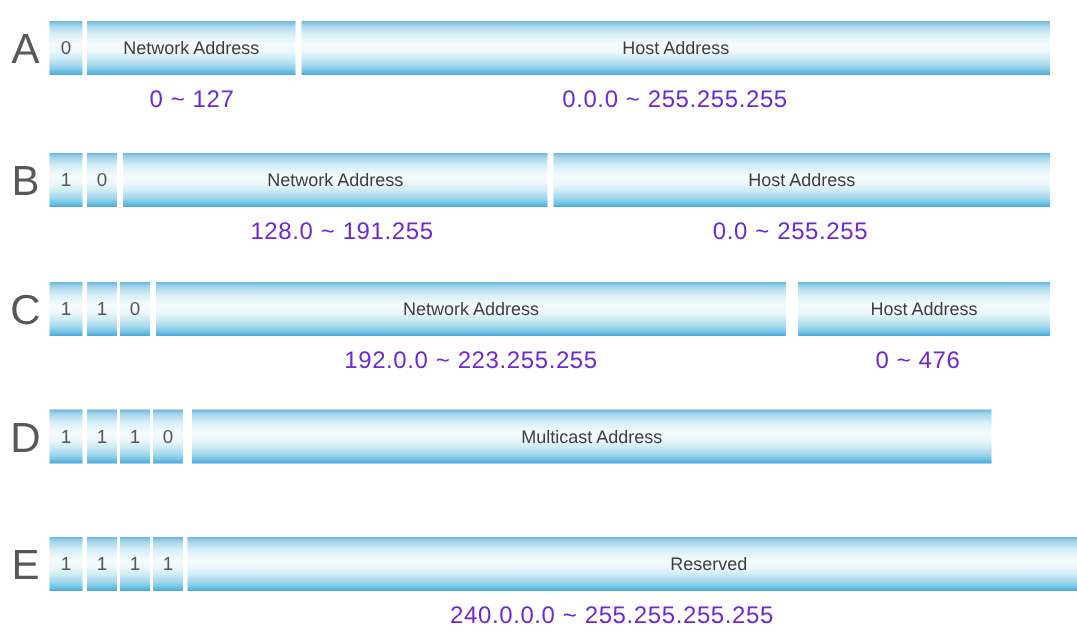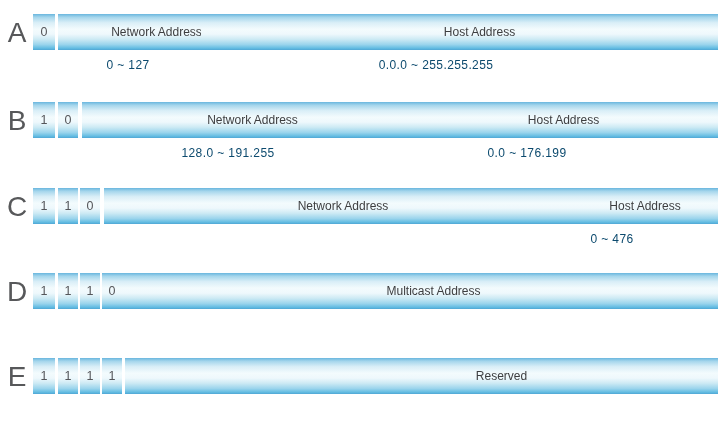--- a/index.html
+++ b/index.html
@@ -25,71 +25,73 @@
       #f3fbfd 42%,
       #eef8fc 56%,
       #cdeaf4 70%,
       #9ad4ec 85%,
       #63bce2 95%,
       #4fa6d4 100%);
     display:flex; align-items:center; justify-content:center;
     white-space:nowrap;
   }
   .bit  { font-size:12.5px; color:#55565a; }
-  .seg  { font-size:12px;  color:#3d3e40;padding-left:29px; }
+  .seg  { font-size:12px;  color:#3d3e40; }
   .range {
     position:absolute; top:44px; transform:translateX(-50%);
-    font-size:12px; color:#0c4a6e; white-space:nowrap; letter-spacing:0.4px;
+    font-size:16px; color:#6d28d9; white-space:nowrap; letter-spacing:0.4px;
   }
 </style>
 </head>
 <body>
 
 <div class="diagram">
 
   <div class="row" style="top:14px">
     <div class="letter">A</div>
     <div class="box bit" style="left:33px;width:22px">0</div>
     <div class="box seg" style="left:58px;width:139px">Network Address</div>
     <div class="box seg" style="left:201px;width:499px">Host Address</div>
     <div class="range" style="left:128px">0 ~ 127</div>
-    <div class="range" style="left:436px">0.0.0 ~ 255.255.255</div>
+    <div class="range" style="left:450px">0.0.0 ~ 255.255.255</div>
   </div>
 
   <div class="row" style="top:102px">
     <div class="letter">B</div>
     <div class="box bit" style="left:33px;width:22px">1</div>
     <div class="box bit" style="left:58px;width:20px">0</div>
     <div class="box seg" style="left:82px;width:283px">Network Address</div>
     <div class="box seg" style="left:369px;width:331px">Host Address</div>
     <div class="range" style="left:228px">128.0 ~ 191.255</div>
-    <div class="range" style="left:527px">0.0 ~ 176.199</div>
+    <div class="range" style="left:527px">0.0 ~ 255.255</div>
   </div>
 
   <div class="row" style="top:188px">
     <div class="letter">C</div>
     <div class="box bit" style="left:33px;width:22px">1</div>
     <div class="box bit" style="left:58px;width:20px">1</div>
     <div class="box bit" style="left:80px;width:20px">0</div>
     <div class="box seg" style="left:104px;width:420px">Network Address</div>
     <div class="box seg" style="left:532px;width:168px">Host Address</div>
+    <div class="range" style="left:314px">192.0.0 ~ 223.255.255</div>
     <div class="range" style="left:612px">0 ~ 476</div>
   </div>
 
   <div class="row" style="top:273px">
     <div class="letter">D</div>
     <div class="box bit" style="left:33px;width:22px">1</div>
     <div class="box bit" style="left:58px;width:20px">1</div>
     <div class="box bit" style="left:80px;width:20px">1</div>
     <div class="box bit" style="left:102px;width:20px">0</div>
-    <div class="box seg" style="left:117px;width:575px">Multicast Address</div>
+    <div class="box seg" style="left:128px;width:533px">Multicast Address</div>
   </div>
 
   <div class="row" style="top:358px">
     <div class="letter">E</div>
     <div class="box bit" style="left:33px;width:22px">1</div>
     <div class="box bit" style="left:58px;width:20px">1</div>
     <div class="box bit" style="left:80px;width:20px">1</div>
     <div class="box bit" style="left:102px;width:20px">1</div>
     <div class="box seg" style="left:125px;width:695px">Reserved</div>
+    <div class="range" style="left:408px">240.0.0.0 ~ 255.255.255.255</div>
   </div>
 
 </div>
 
 </body></html>

